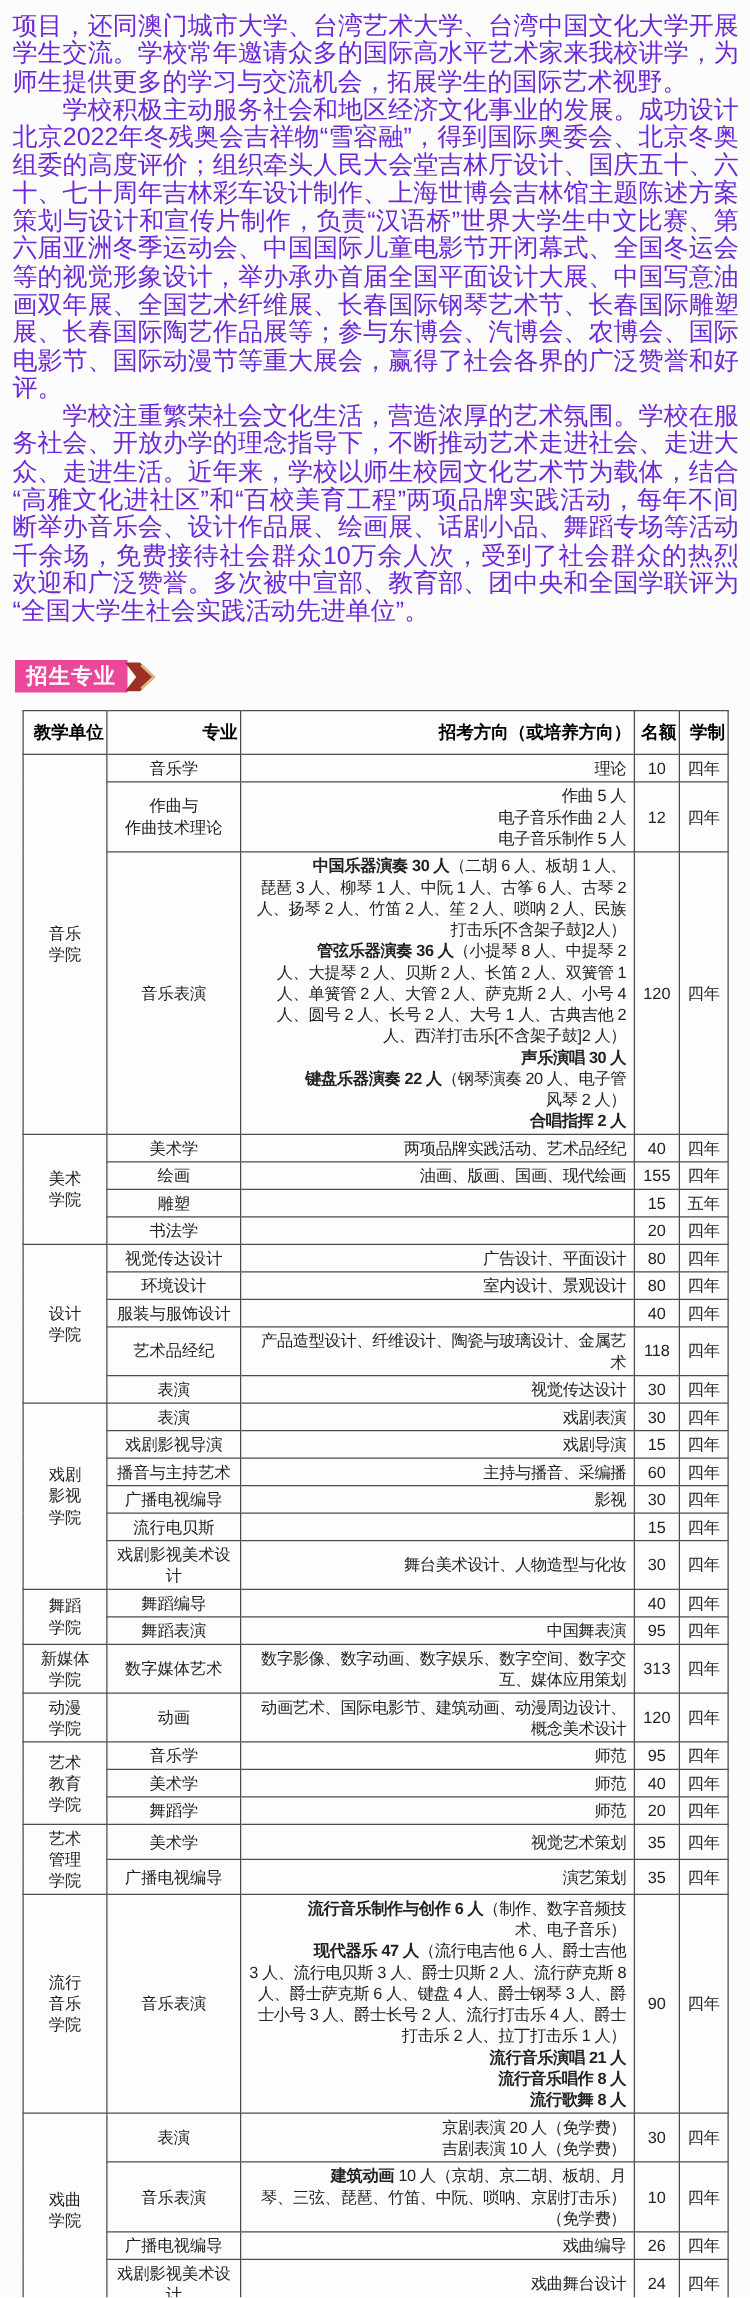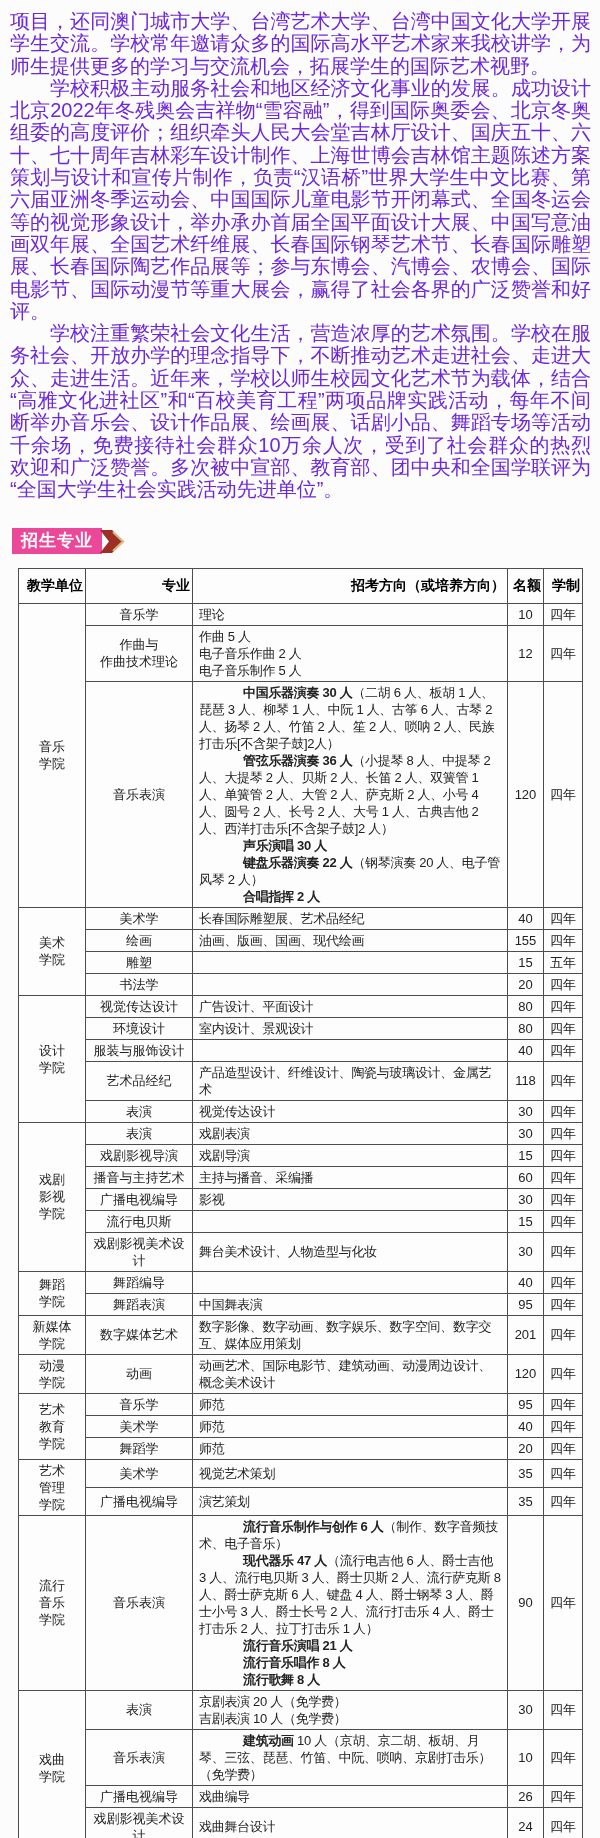--- a/index.html
+++ b/index.html
@@ -39,21 +39,21 @@
     word-break:break-all;
   }
   table.adm th{
     font-size:14px;font-weight:bold;color:#000000;
     padding:8px 2px;text-align:right;
   }
   td.unit,td.major,td.quota,td.years{
     text-align:center;padding:2px 3px;line-height:17px;
   }
   td.dir{
-    text-align:left;padding:2px 6px;line-height:17px;
+    text-align:right;padding:2px 6px;line-height:17px;
     letter-spacing:-0.3px;
   }
   td.dir b{font-weight:700;margin-left:44px;}
 </style>
 </head>
 <body>
 
 <div class="page">
 
   <div class="article">
@@ -118,21 +118,21 @@
             <div><b>键盘乐器演奏 22 人</b>（钢琴演奏 20 人、电子管风琴 2 人）</div>
             <div><b>合唱指挥 2 人</b></div>
           </td>
           <td class="quota">120</td>
           <td class="years">四年</td>
         </tr>
         <tr>
           <td class="unit" rowspan="4">美术<br>学院</td>
           <td class="major">美术学</td>
           <td class="dir">
-            <div>长春国际雕塑展、艺术品经纪</div>
+            <div>两项品牌实践活动、艺术品经纪</div>
           </td>
           <td class="quota">40</td>
           <td class="years">四年</td>
         </tr>
         <tr>
           <td class="major">绘画</td>
           <td class="dir">
             <div>油画、版画、国画、现代绘画</div>
           </td>
           <td class="quota">155</td>
@@ -250,21 +250,21 @@
           </td>
           <td class="quota">95</td>
           <td class="years">四年</td>
         </tr>
         <tr>
           <td class="unit" rowspan="1">新媒体<br>学院</td>
           <td class="major">数字媒体艺术</td>
           <td class="dir">
             <div>数字影像、数字动画、数字娱乐、数字空间、数字交互、媒体应用策划</div>
           </td>
-          <td class="quota">201</td>
+          <td class="quota">313</td>
           <td class="years">四年</td>
         </tr>
         <tr>
           <td class="unit" rowspan="1">动漫<br>学院</td>
           <td class="major">动画</td>
           <td class="dir">
             <div>动画艺术、国际电影节、建筑动画、动漫周边设计、概念美术设计</div>
           </td>
           <td class="quota">120</td>
           <td class="years">四年</td>

